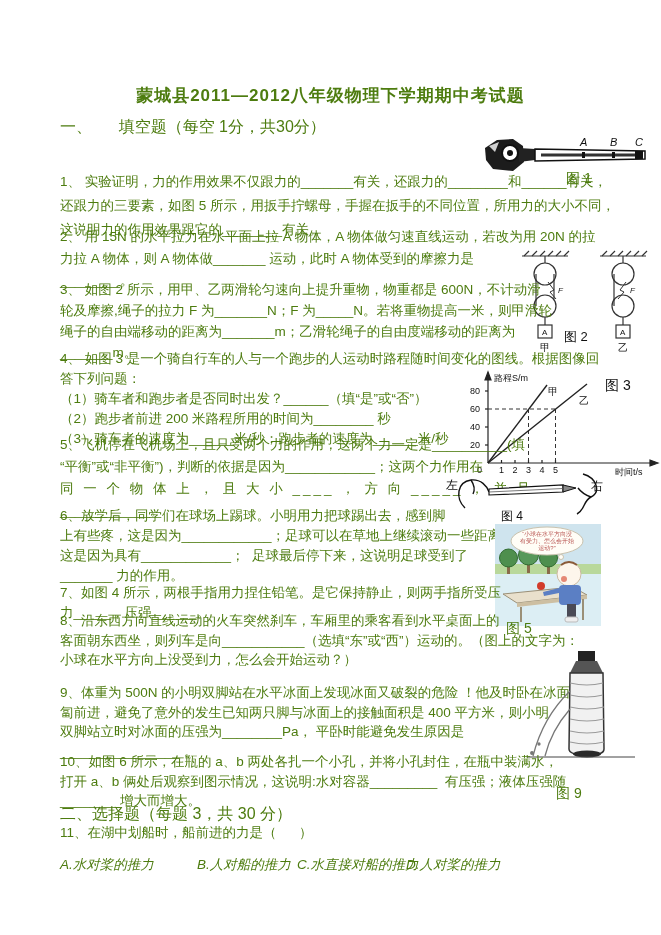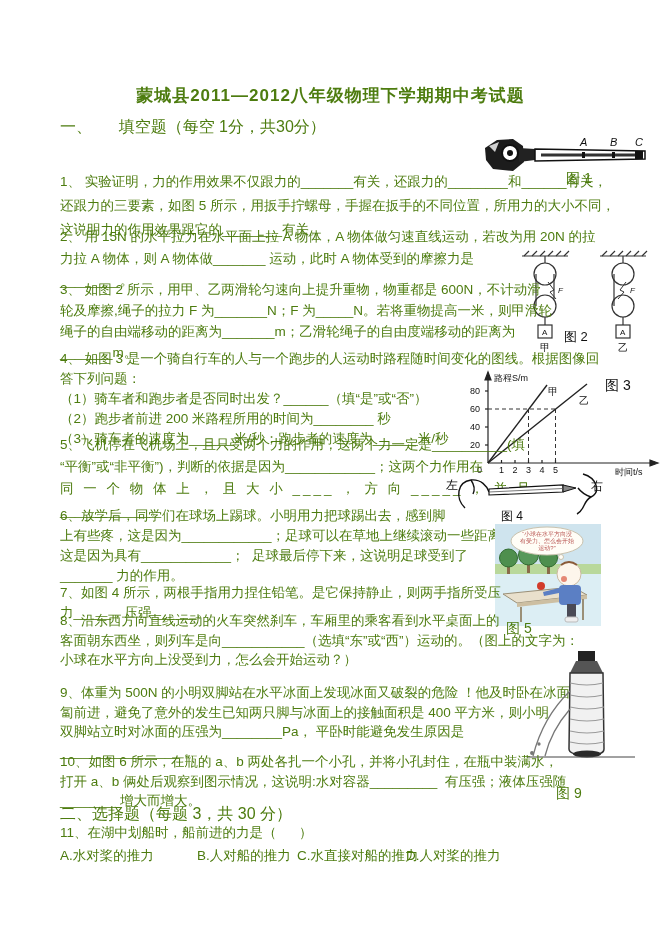--- a/index.html
+++ b/index.html
@@ -7,21 +7,21 @@
         font-family:"Liberation Sans","DejaVu Sans",sans-serif;color:#4d7c0f;}
   .title{position:absolute;top:84px;left:0;width:661px;text-align:center;
          font-size:17px;font-weight:bold;letter-spacing:1px;}
   .sec-head{position:absolute;left:60px;font-size:16px;white-space:pre;}
   .q{position:absolute;left:60px;}
   .q .line{line-height:var(--lh,22px);height:var(--lh,22px);font-size:13.5px;white-space:pre;}
   .q .line.spread{letter-spacing:3px;}
   .fig{position:absolute;}
   .fig-label{position:absolute;font-size:14px;white-space:pre;}
   .options{position:absolute;left:60px;top:843px;width:580px;height:20px;font-size:13.5px;}
-  .options span{position:absolute;top:4px;white-space:pre;}
+  .options span{position:absolute;top:13px;white-space:pre;font-style:italic;}
   svg text{font-family:"Liberation Sans","DejaVu Sans",sans-serif;fill:#111;}
   .bubble-line{font-size:6px;fill:#b85450;}
 </style>
 </head>
 <body>
 
 <div class="page">
 
   <div class="title">蒙城县2011—2012八年级物理下学期期中考试题</div>
 

